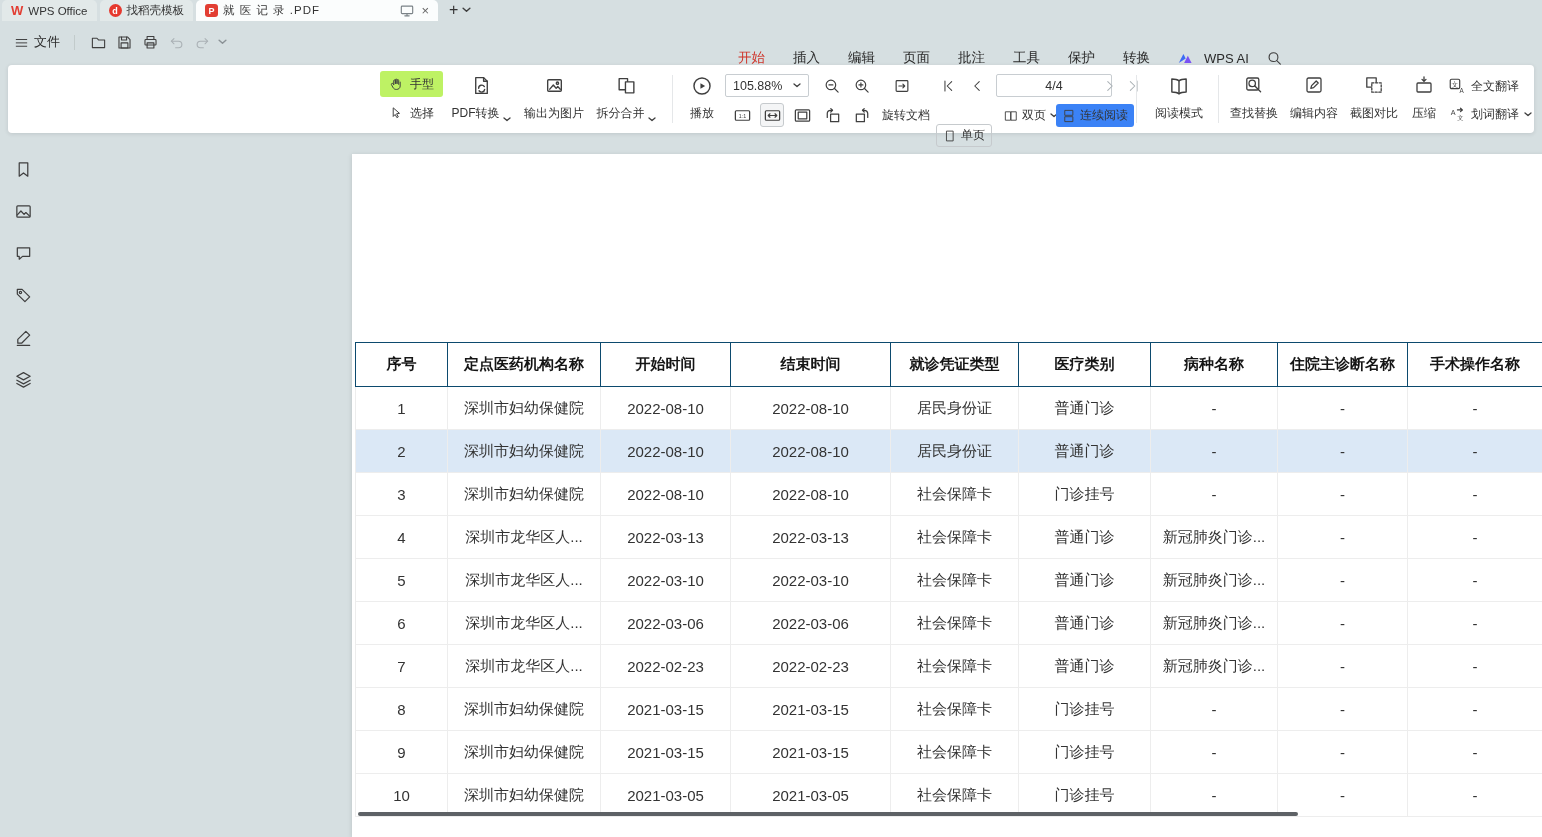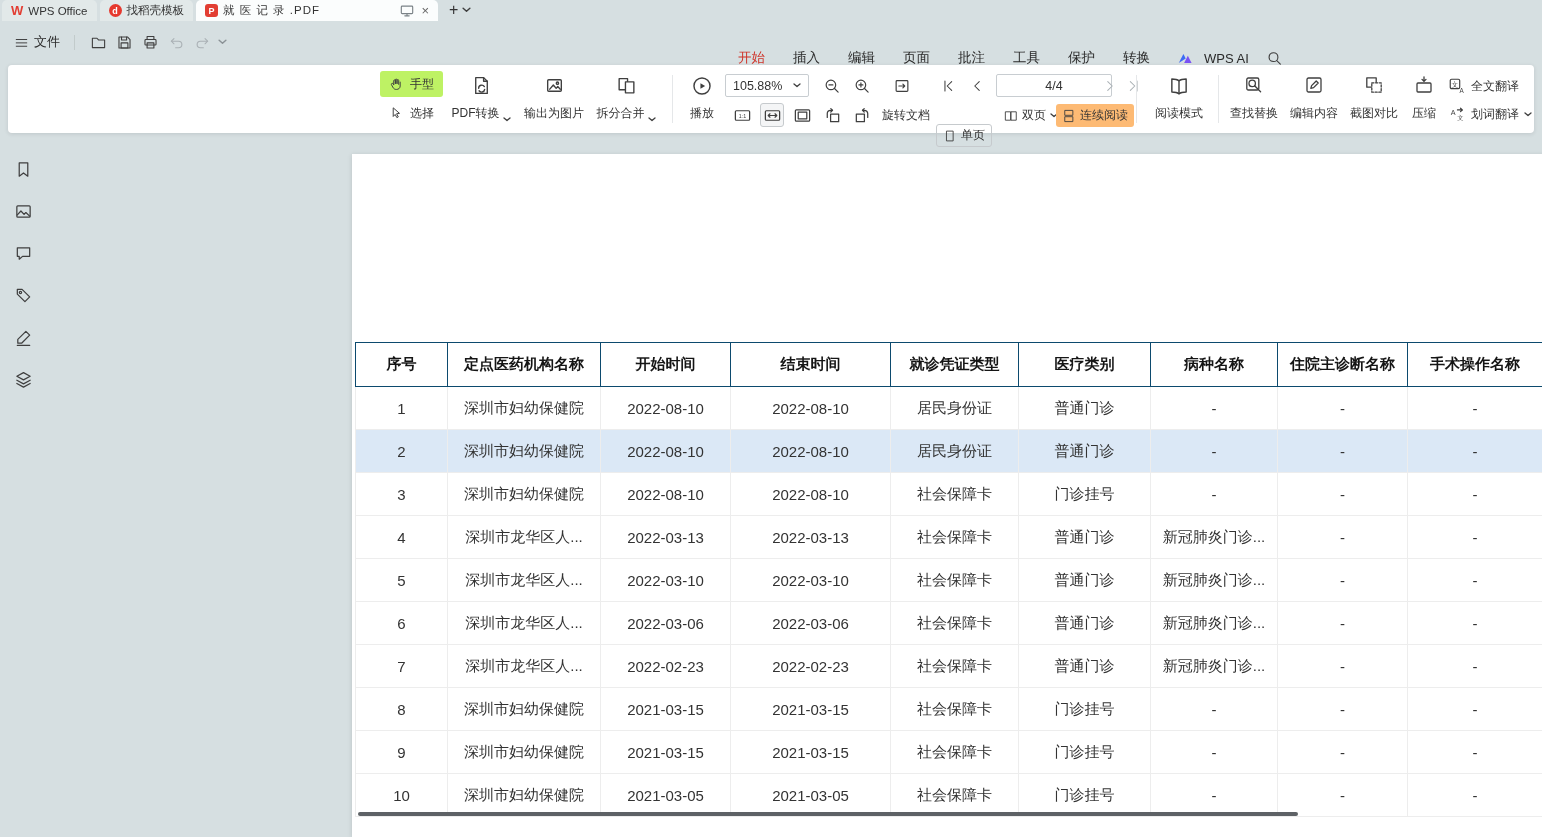--- a/index.html
+++ b/index.html
@@ -49,21 +49,21 @@
   .tb-label { display:flex; align-items:flex-end; gap:3px; font-size:12px; color:#333; white-space:nowrap; }
   .tb-sep { position:absolute; top:10px; width:1px; height:48px; background:#e5e7e9; }
   .tb-ic { position:absolute; width:24px; height:24px; display:flex; align-items:center; justify-content:center; border-radius:3px; }
   .tb-ic.pressed { border:1px solid #c6cacd; background:#f4f5f6; }
   .zoom-box { position:absolute; left:717px; top:9px; width:84px; height:23px; border:1px solid #c8cdd1; border-radius:2px;
               display:flex; align-items:center; justify-content:space-between; padding:0 7px; font-size:12.5px; background:#fff; }
   .page-box { position:absolute; left:988px; top:9px; width:116px; height:23px; border:1px solid #c8cdd1; border-radius:2px;
               display:flex; align-items:center; justify-content:center; font-size:12.5px; background:#fff; }
   .tb-txt { position:absolute; top:39px; height:23px; display:flex; align-items:center; gap:4px; font-size:12px; color:#333; padding:0 6px; border-radius:3px; white-space:nowrap;font-family:Liberation Mono, monospace; }
   .tb-txt.boxed { border:1px solid #c6cacd;margin-top:20px; }
-  .tb-txt.filled { background:#fdba74; }
+  .tb-txt.filled { background:#3b82f6; }
   .tr-row { position:absolute; display:flex; align-items:center; gap:5px; font-size:12px; color:#333; white-space:nowrap; }
 
   
   .rail { position:absolute; left:7px; top:158px; width:32px; display:flex; flex-direction:column; align-items:center; gap:20px; }
   .rail-ic { width:22px; height:22px; display:flex; align-items:center; justify-content:center; }
 
   
   .page { position:absolute; left:352px; top:154px; width:1210px; height:683px; background:#fff; box-shadow:0 1px 5px rgba(0,0,0,.13); }
   .med-table { position:absolute; left:3px; top:188px; width:1187px; border-collapse:collapse; table-layout:fixed; font-size:15px; }
   .med-table th { height:44px; font-weight:bold; color:#151515; border:1px solid #0c4a6e; text-align:center; background:#fff; }

